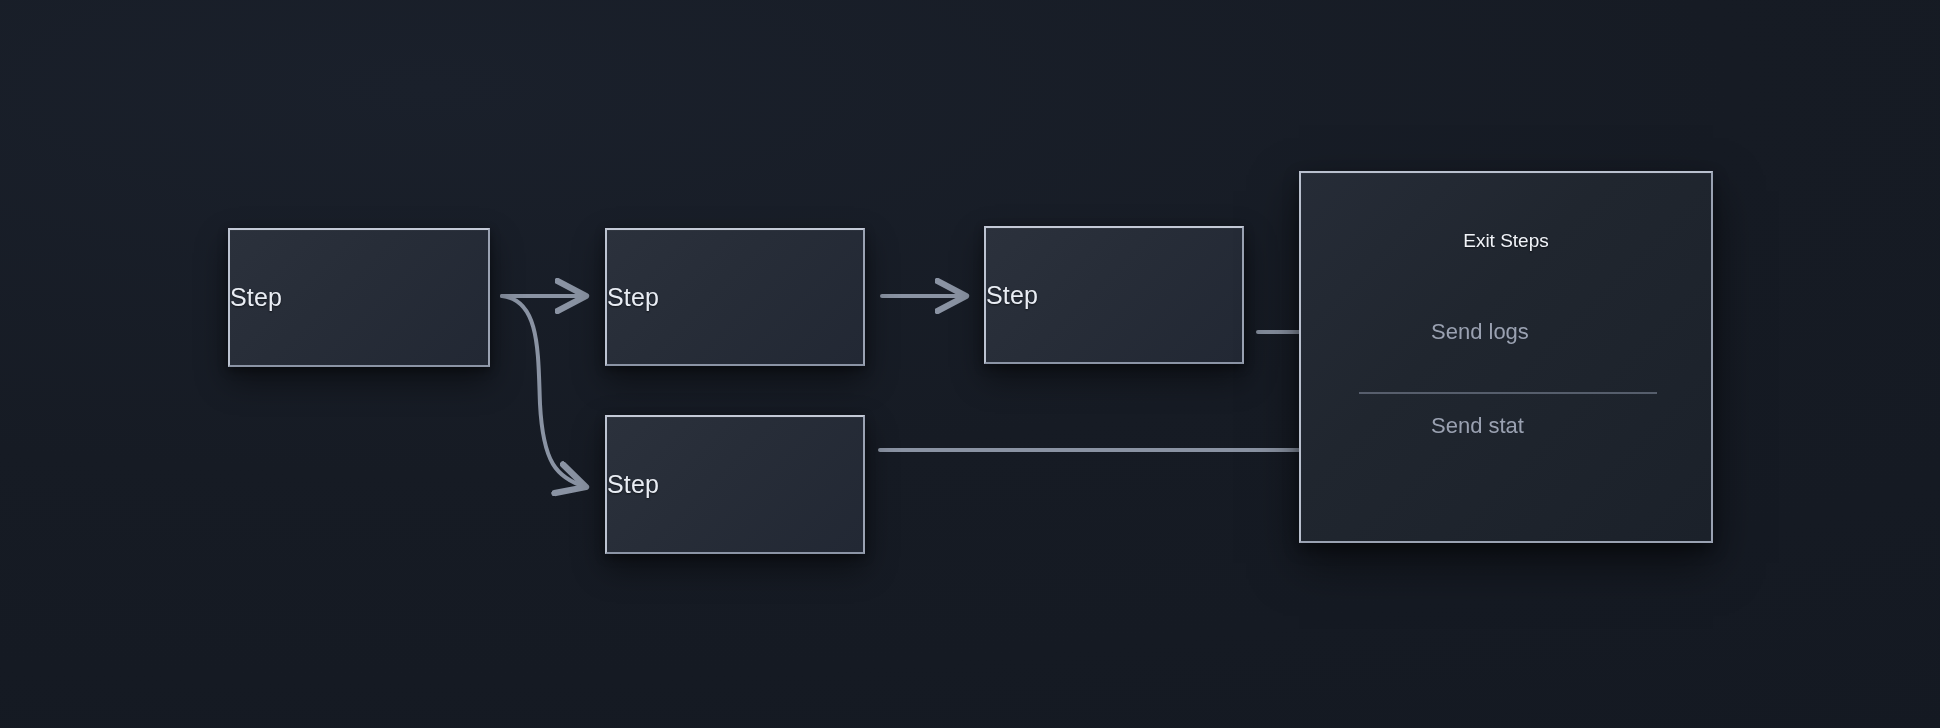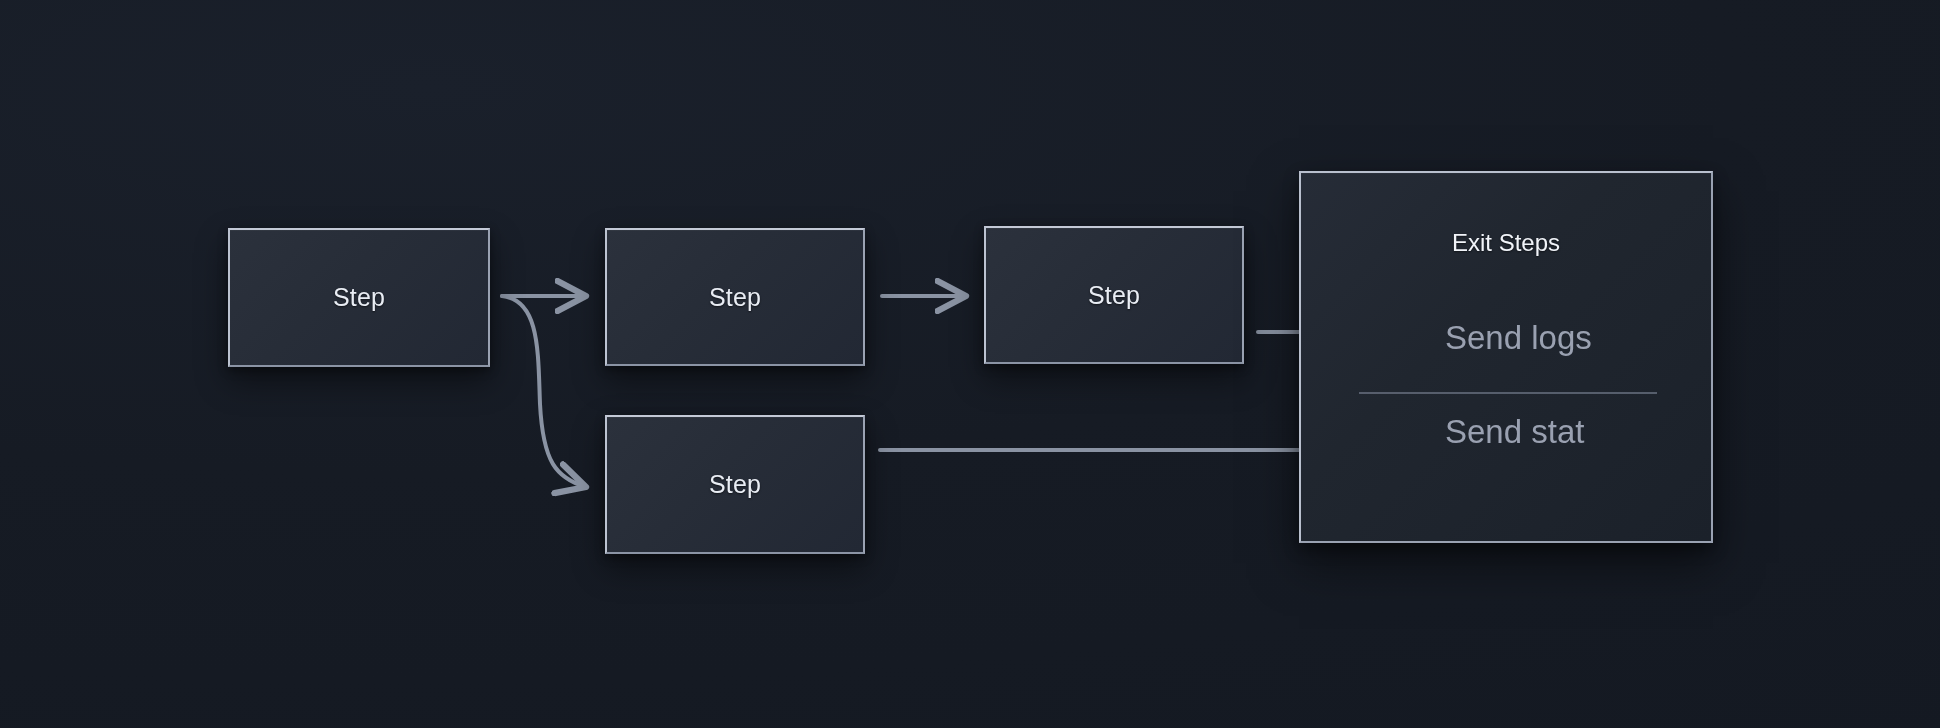--- a/index.html
+++ b/index.html
@@ -33,21 +33,20 @@
     height: 728px;
     pointer-events: none;
   }
 
   
   .node {
     position: absolute;
     box-sizing: border-box;
     display: flex;
     align-items: center;
-    justify-content: center;
     border: 2px solid;
     border-color: #c3c9d6 #9aa2b2 #8b94a5 #bcc3d1;
     background: linear-gradient(135deg, #2b313c 0%, #272d38 42%, #222834 100%);
     box-shadow:
       0 14px 30px rgba(0, 0, 0, 0.46),
       0 3px 9px rgba(0, 0, 0, 0.38),
       inset 0 1px 0 rgba(255, 255, 255, 0.035);
   }
   .node-label {
     font-size: 25px;
@@ -73,30 +72,30 @@
       0 20px 44px rgba(0, 0, 0, 0.5),
       0 6px 14px rgba(0, 0, 0, 0.36),
       inset 0 1px 0 rgba(255, 255, 255, 0.03);
   }
   #exit-title {
     position: absolute;
     left: 0;
     top: 58px;
     width: 100%;
     text-align: center;
-    font-size: 24px;
+    font-size: 19px;
     line-height: 1;
     color: #f1f4f9;
     text-shadow: 0 1px 2px rgba(0, 0, 0, 0.5);
     user-select: none;
   }
   .exit-item {
     position: absolute;
-    left: 144px;
-    font-size: 33px;
+    left: 130px;
+    font-size: 22px;
     line-height: 1;
     color: #9aa1b1;
     white-space: nowrap;
     user-select: none;
   }
   #exit-item-0 { top: 148px; }
   #exit-item-1 { top: 242px; }
   #exit-divider {
     position: absolute;
     left: 58px;

